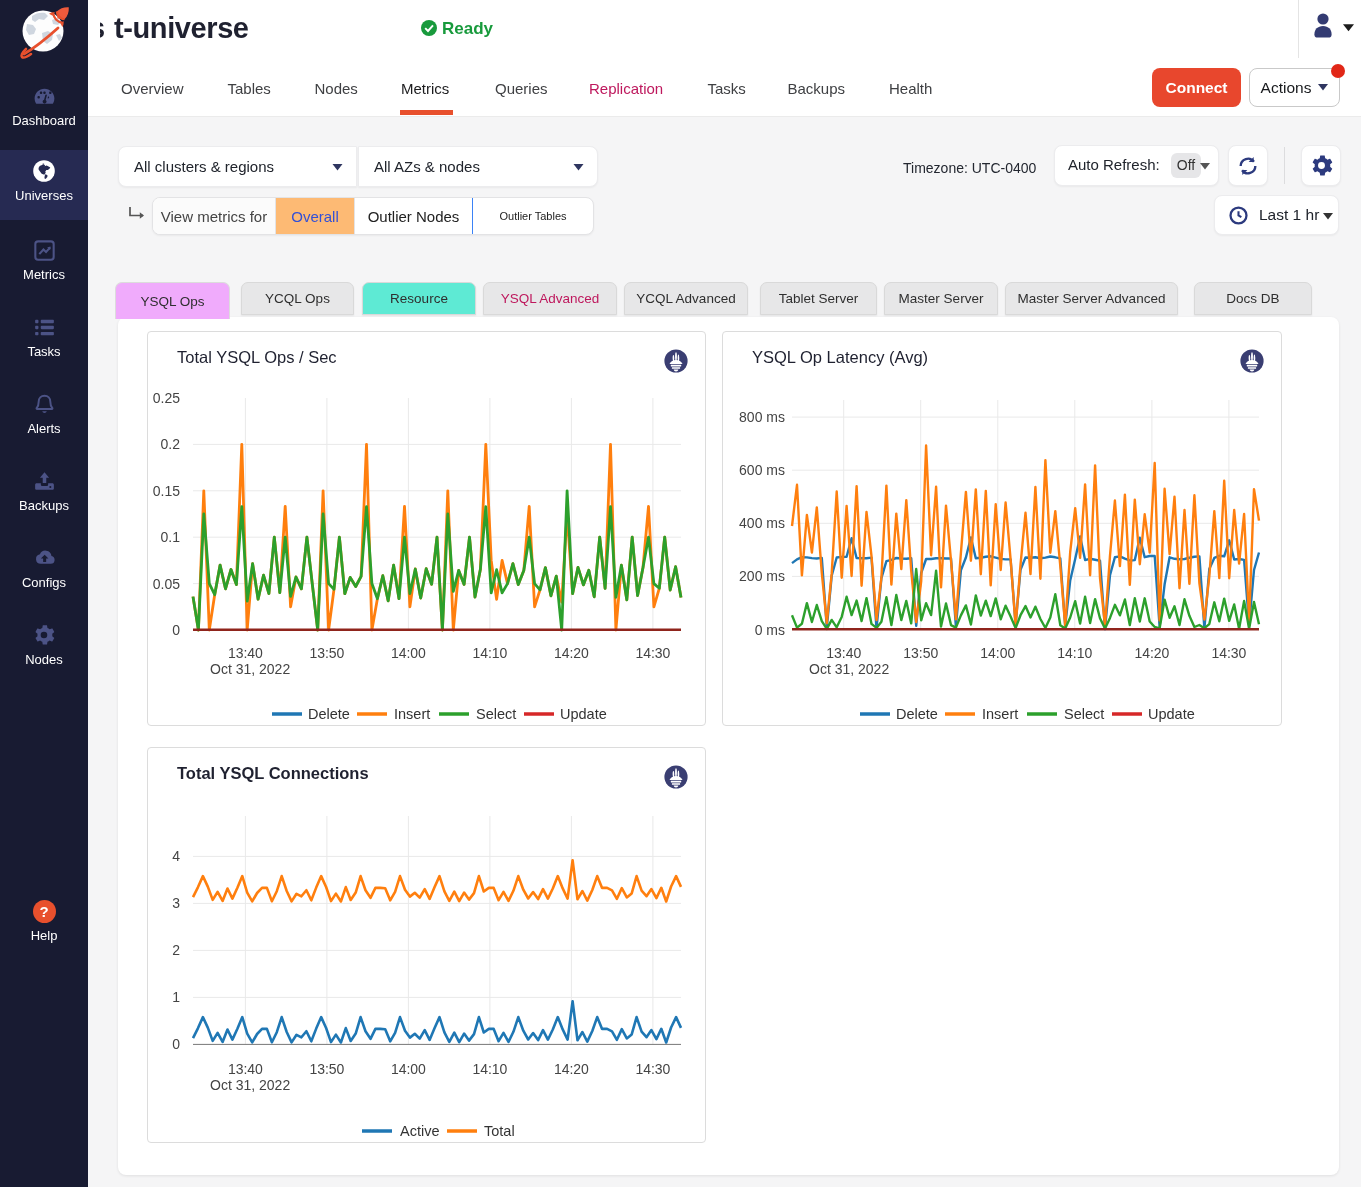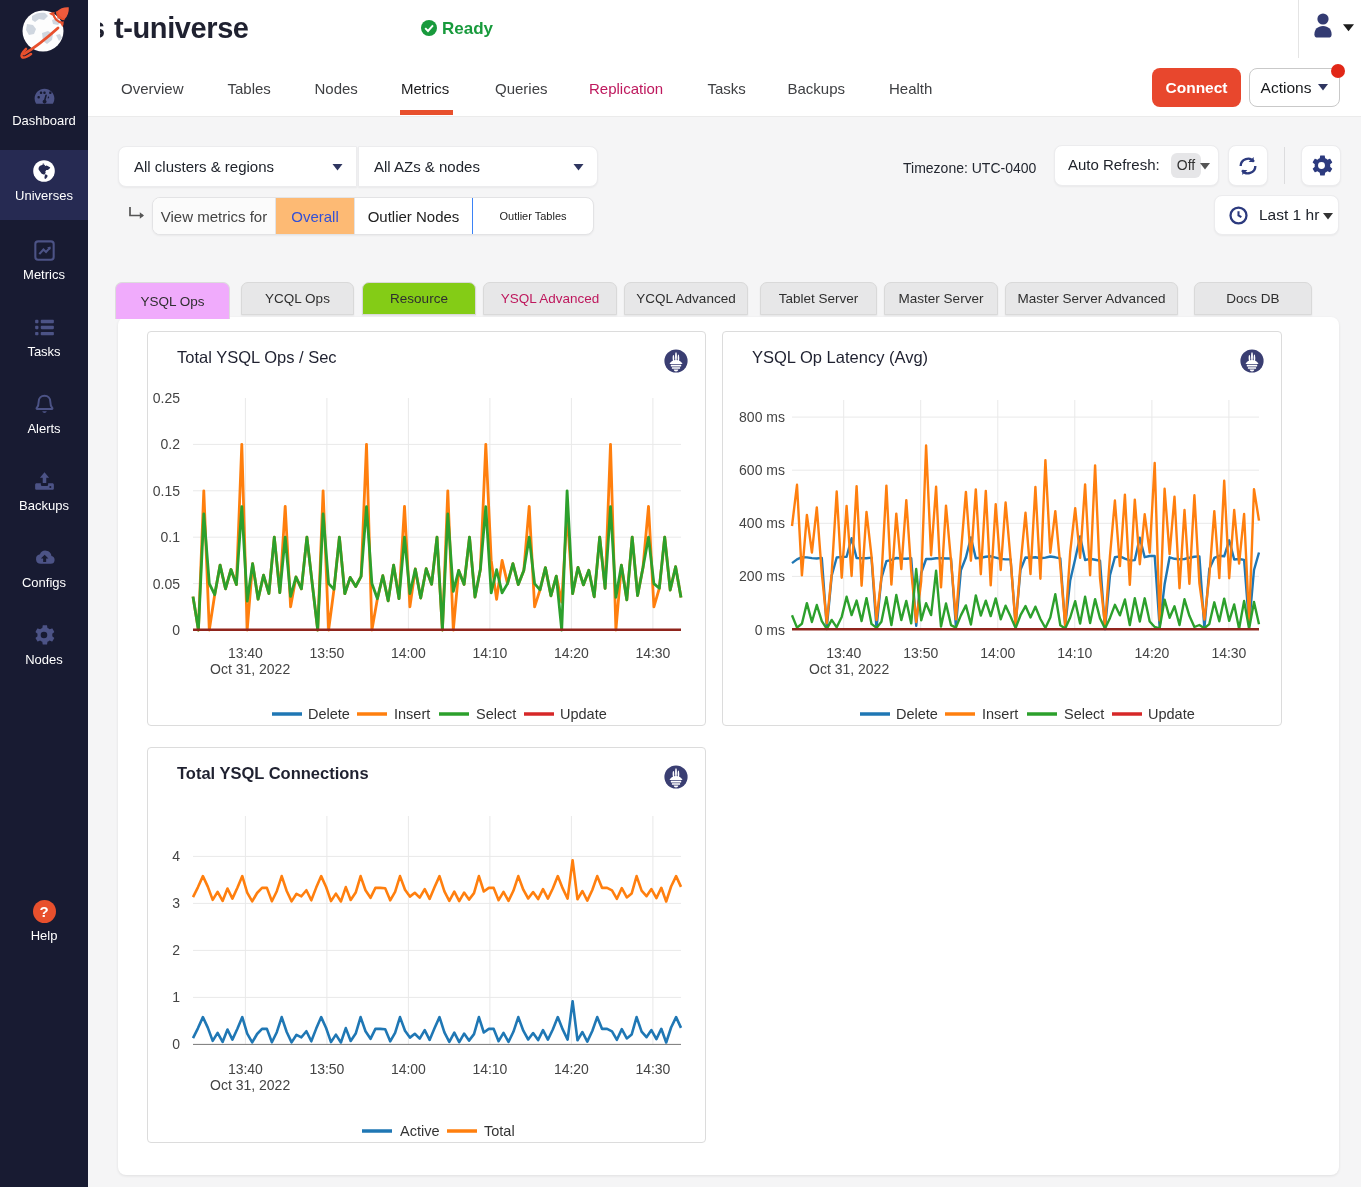--- a/index.html
+++ b/index.html
@@ -198,21 +198,21 @@
         <path d="M10 5.5V10l3 1.8" fill="none" stroke="#2c3a7e" stroke-width="2.2"></path>
       </svg></div>
  <div style="position:absolute;left:44px;top:10px;font-size:15.5px;color:#20242c">Last 1 hr</div>
  <svg width="10" height="7" viewBox="0 0 10 7" style="position:absolute;left:108px;top:17px">
       <path d="M0 0h10L5 6.5z" fill="#333"></path>
     </svg>
 </div>
 <div style="position:absolute;left:118px;top:317px;width:1221px;height:858px;background:#fff;border-radius:8px;box-shadow:0 1px 3px rgba(0,0,0,.09)"></div>
 <div style="position:absolute;left:115px;top:282px;width:115px;height:37px;background:#f0abfc;border:1px solid #dcdcdc;border-bottom:none;border-radius:7px 7px 0 0;z-index:5;display:flex;align-items:center;justify-content:center;font-size:13.5px;color:#2f2f2f">YSQL Ops</div>
 <div style="position:absolute;left:241px;top:282px;width:113px;height:33px;background:#e7e7e8;border:1px solid #d9d9d9;border-radius:7px 7px 0 0;box-shadow:0 1px 2px rgba(0,0,0,.07);display:flex;align-items:center;justify-content:center;font-size:13.5px;color:#2f2f2f">YCQL Ops</div>
-<div style="position:absolute;left:362px;top:282px;width:114px;height:33px;background:#84cc16;border:1px solid #d9d9d9;border-radius:7px 7px 0 0;box-shadow:0 1px 2px rgba(0,0,0,.07);display:flex;align-items:center;justify-content:center;font-size:13.5px;color:#2f2f2f">Resource</div>
+<div style="position:absolute;left:362px;top:282px;width:114px;height:33px;background:#5eead4;border:1px solid #d9d9d9;border-radius:7px 7px 0 0;box-shadow:0 1px 2px rgba(0,0,0,.07);display:flex;align-items:center;justify-content:center;font-size:13.5px;color:#2f2f2f">Resource</div>
 <div style="position:absolute;left:483px;top:282px;width:134px;height:33px;background:#e7e7e8;border:1px solid #d9d9d9;border-radius:7px 7px 0 0;box-shadow:0 1px 2px rgba(0,0,0,.07);display:flex;align-items:center;justify-content:center;font-size:13.5px;color:#be185d">YSQL Advanced</div>
 <div style="position:absolute;left:624px;top:282px;width:124px;height:33px;background:#e7e7e8;border:1px solid #d9d9d9;border-radius:7px 7px 0 0;box-shadow:0 1px 2px rgba(0,0,0,.07);display:flex;align-items:center;justify-content:center;font-size:13.5px;color:#2f2f2f">YCQL Advanced</div>
 <div style="position:absolute;left:760px;top:282px;width:117px;height:33px;background:#e7e7e8;border:1px solid #d9d9d9;border-radius:7px 7px 0 0;box-shadow:0 1px 2px rgba(0,0,0,.07);display:flex;align-items:center;justify-content:center;font-size:13.5px;color:#2f2f2f">Tablet Server</div>
 <div style="position:absolute;left:884px;top:282px;width:114px;height:33px;background:#e7e7e8;border:1px solid #d9d9d9;border-radius:7px 7px 0 0;box-shadow:0 1px 2px rgba(0,0,0,.07);display:flex;align-items:center;justify-content:center;font-size:13.5px;color:#2f2f2f">Master Server</div>
 <div style="position:absolute;left:1005px;top:282px;width:173px;height:33px;background:#e7e7e8;border:1px solid #d9d9d9;border-radius:7px 7px 0 0;box-shadow:0 1px 2px rgba(0,0,0,.07);display:flex;align-items:center;justify-content:center;font-size:13.5px;color:#2f2f2f">Master Server Advanced</div>
 <div style="position:absolute;left:1194px;top:282px;width:118px;height:33px;background:#e7e7e8;border:1px solid #d9d9d9;border-radius:7px 7px 0 0;box-shadow:0 1px 2px rgba(0,0,0,.07);display:flex;align-items:center;justify-content:center;font-size:13.5px;color:#2f2f2f">Docs DB</div>
 <div style="position:absolute;left:147px;top:331px;width:559px;height:395px;background:#fff;border:1px solid #dcdcdc;border-radius:4px">
 <div style="position:absolute;left:29px;top:16px;font-size:16.5px;font-weight:500;color:#1f2130">Total YSQL Ops / Sec</div>
 <svg width="24" height="24" viewBox="0 0 24 24" style="position:absolute;right:17px;top:17px">
 <circle cx="12" cy="12" r="11.6" fill="#3a3e72"></circle>

